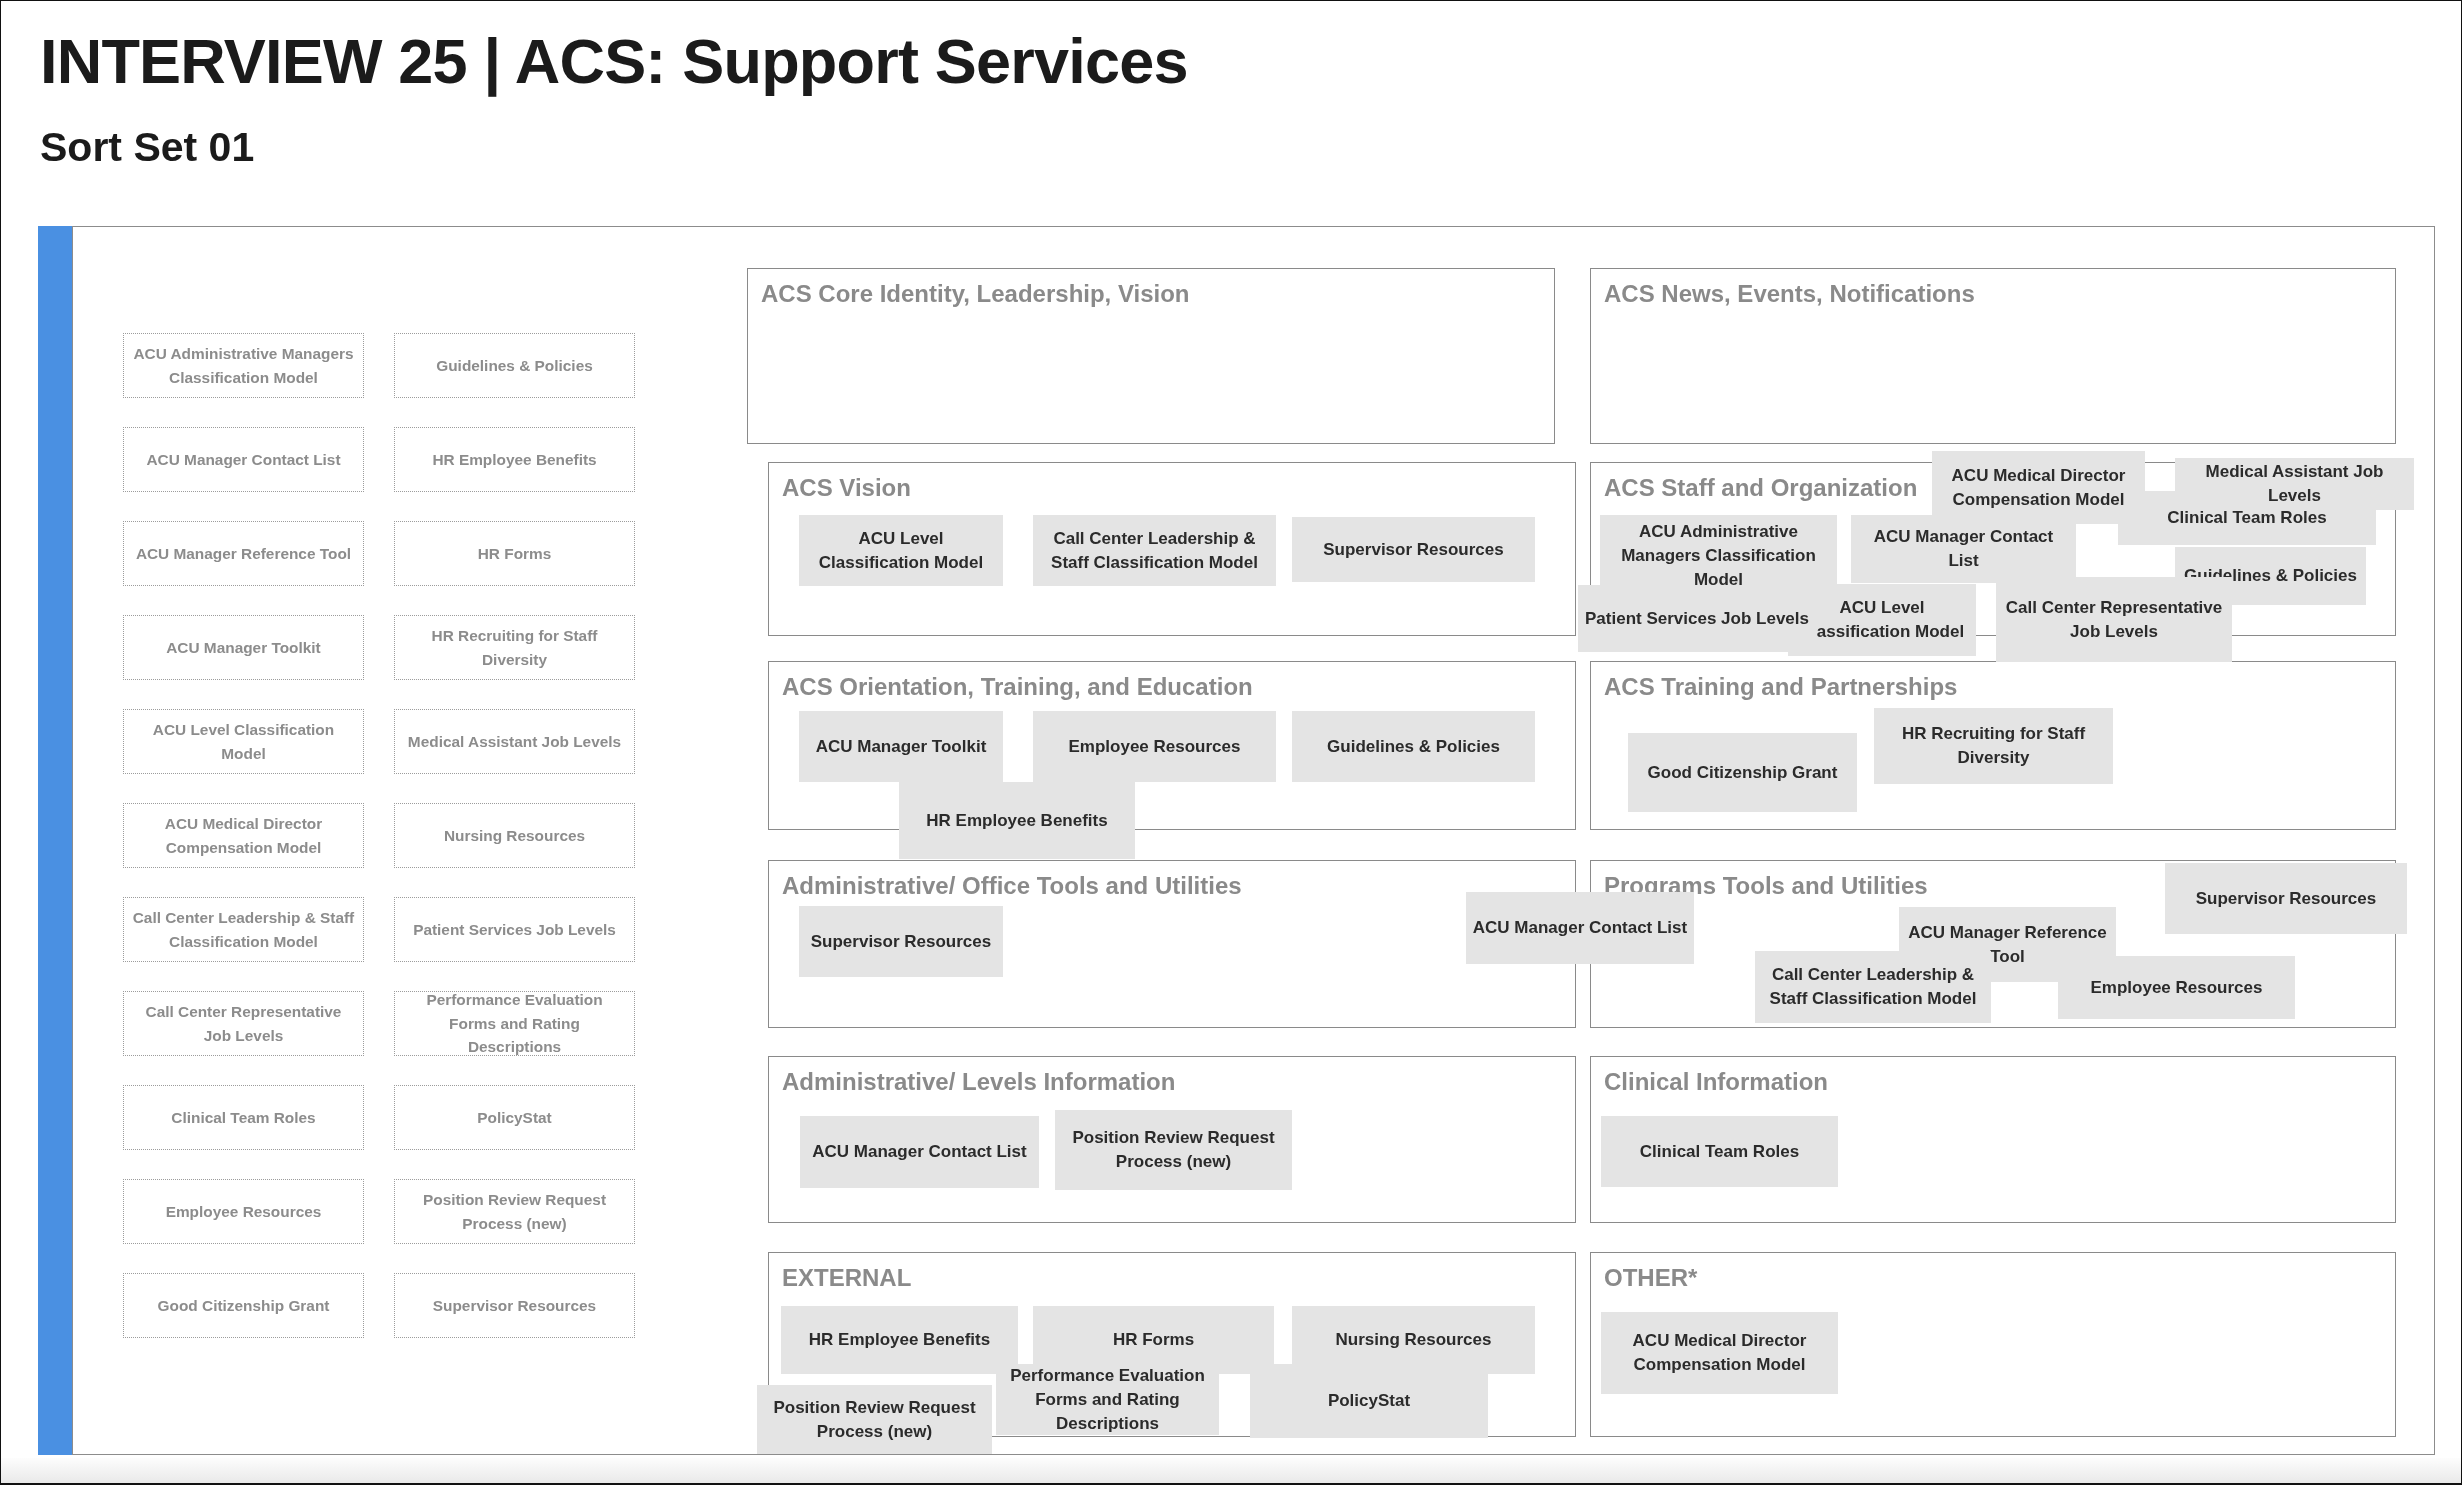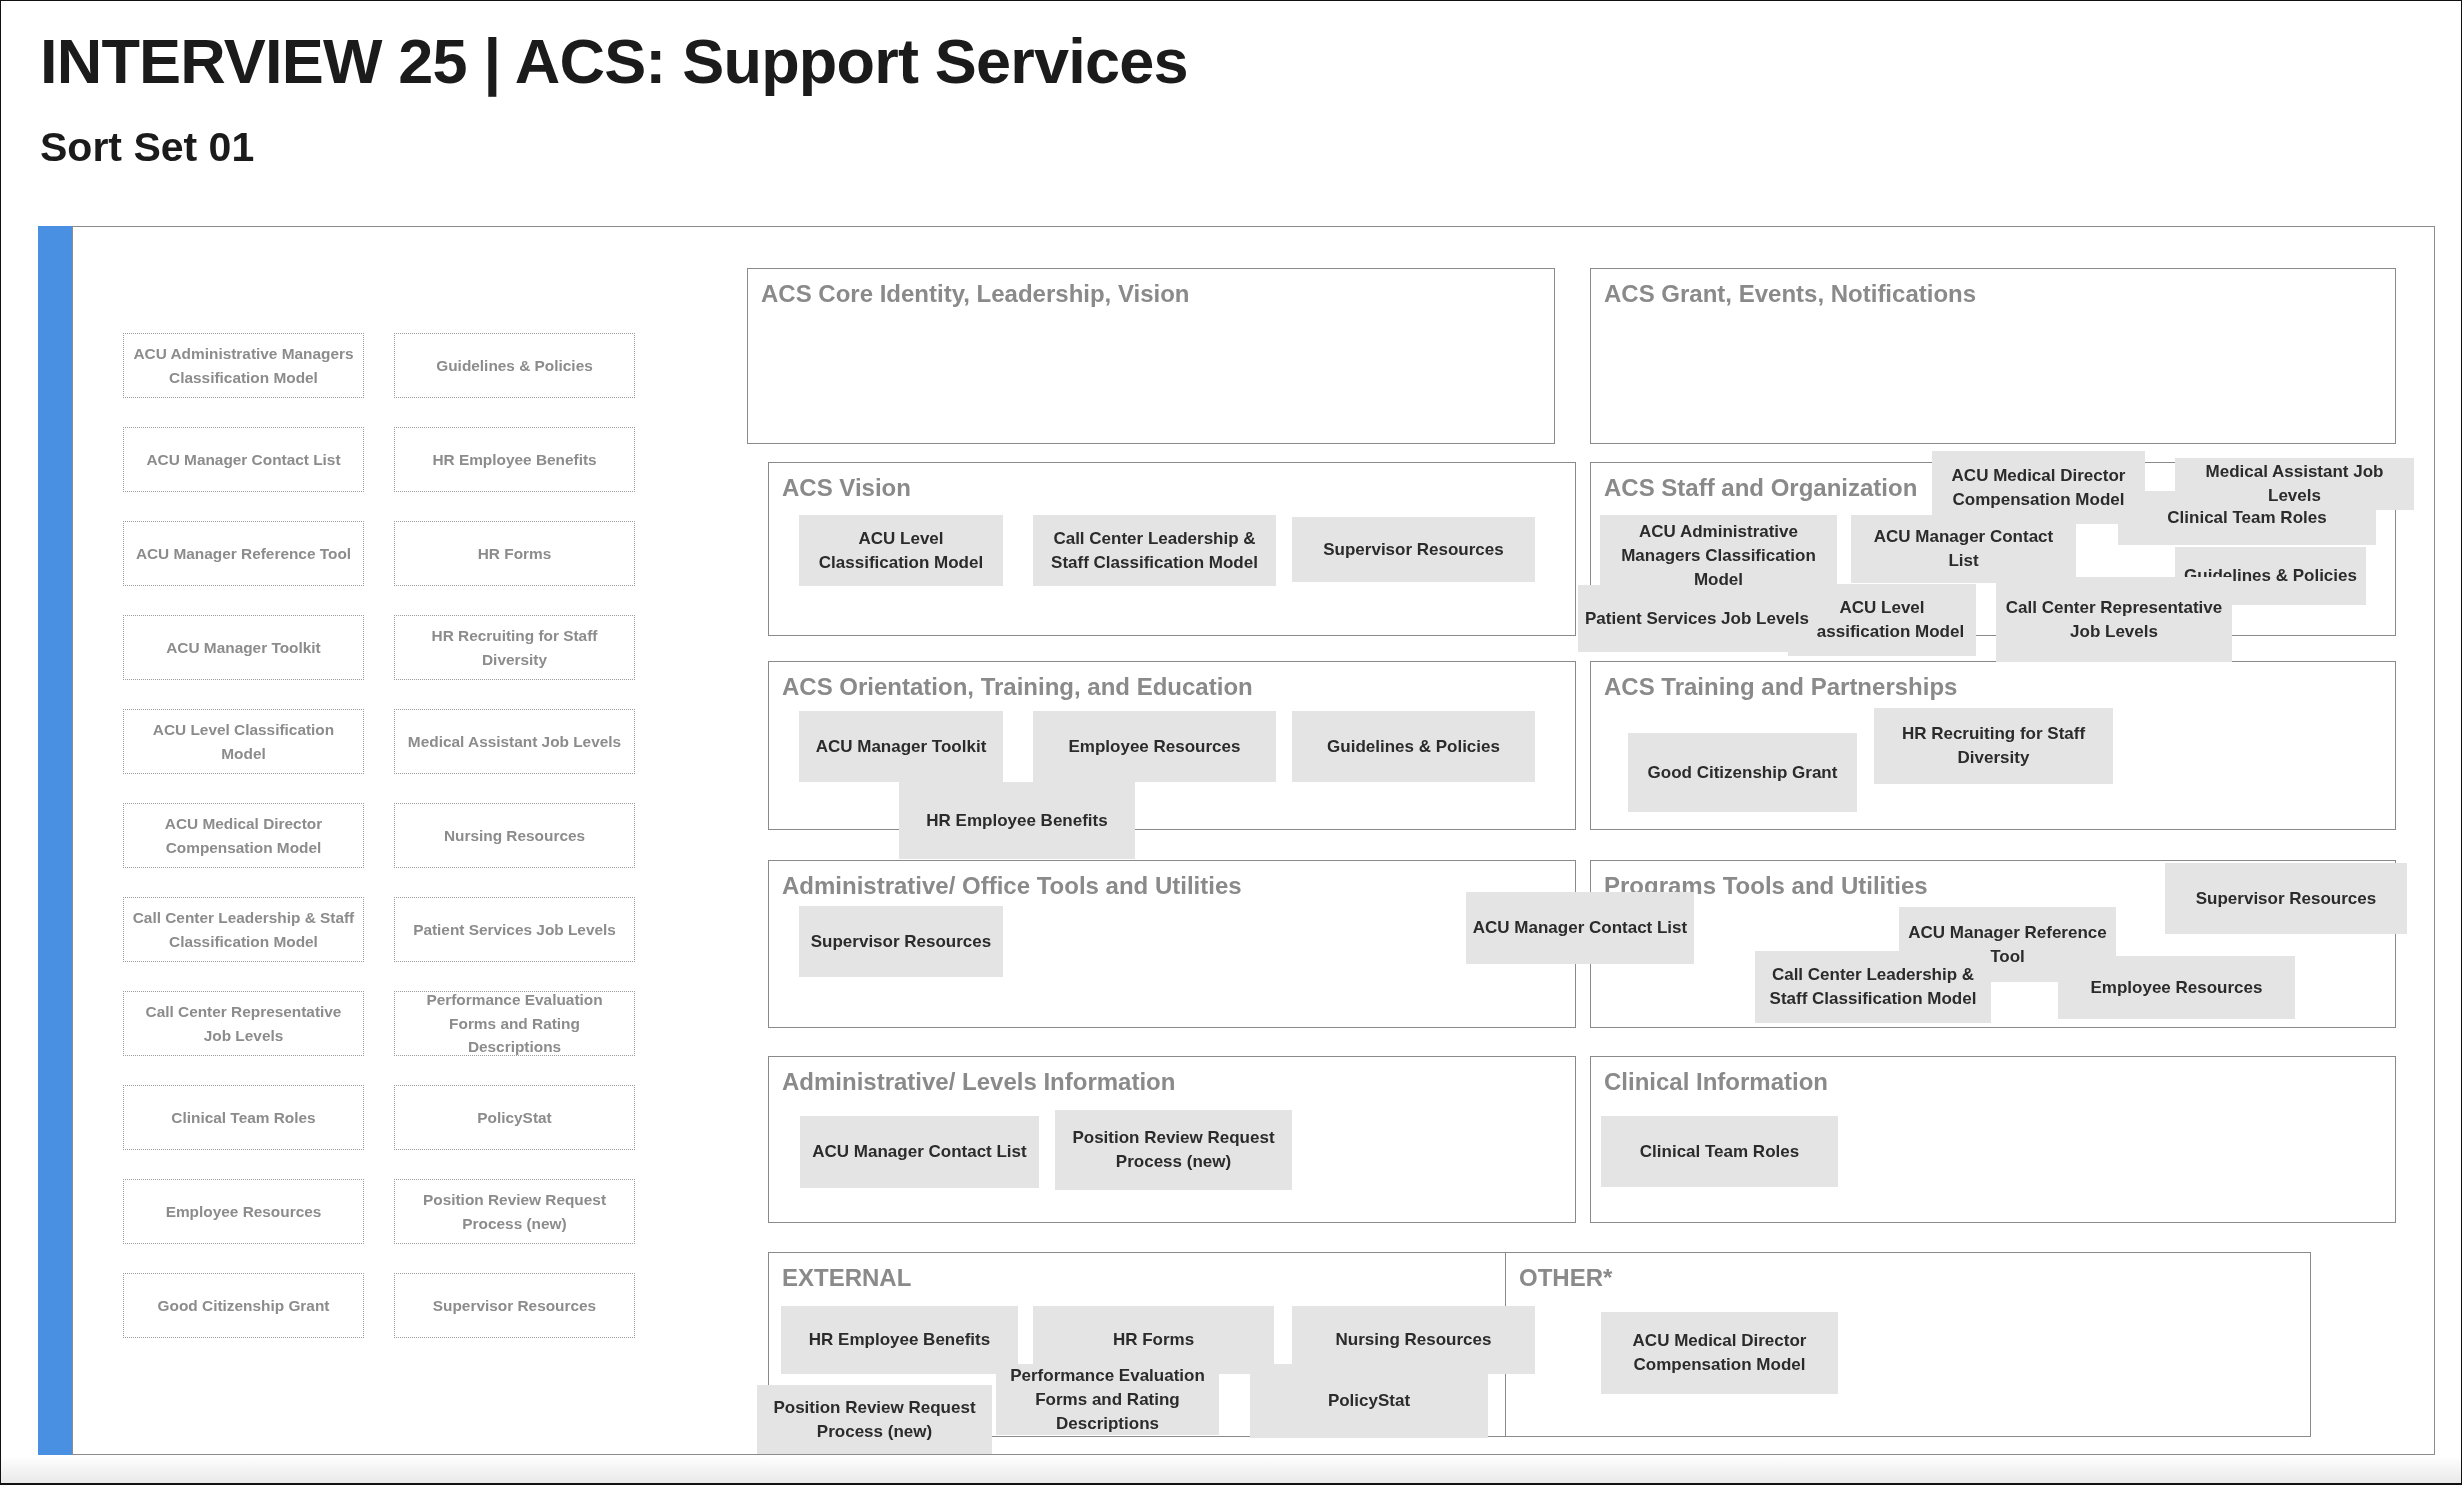--- a/index.html
+++ b/index.html
@@ -44,21 +44,21 @@
   <div class="page-subtitle">Sort Set 01</div>
 
   <div class="accent-bar" id="accent-bar" style="left: 37px; top: 225px; width: 34px; height: 1229px;"></div>
   <div class="sort-canvas" id="sort-canvas" style="left: 71px; top: 225px; width: 2363px; height: 1229px;"></div>
 
   <div id="category-layer">
       <div class="category-box" style="left: 746px; top: 267px; width: 808px; height: 176px;">
         <div class="category-title">ACS Core Identity, Leadership, Vision</div>
       </div>
       <div class="category-box" style="left: 1589px; top: 267px; width: 806px; height: 176px;">
-        <div class="category-title">ACS Grant, Events, Notifications</div>
+        <div class="category-title">ACS News, Events, Notifications</div>
       </div>
       <div class="category-box" style="left: 767px; top: 461px; width: 808px; height: 174px;">
         <div class="category-title">ACS Vision</div>
       </div>
       <div class="category-box" style="left: 1589px; top: 461px; width: 806px; height: 174px;">
         <div class="category-title">ACS Staff and Organization</div>
       </div>
       <div class="category-box" style="left: 767px; top: 660px; width: 808px; height: 169px;">
         <div class="category-title">ACS Orientation, Training, and Education</div>
       </div>
@@ -73,21 +73,21 @@
       </div>
       <div class="category-box" style="left: 767px; top: 1055px; width: 808px; height: 167px;">
         <div class="category-title">Administrative/ Levels Information</div>
       </div>
       <div class="category-box" style="left: 1589px; top: 1055px; width: 806px; height: 167px;">
         <div class="category-title">Clinical Information</div>
       </div>
       <div class="category-box" style="left: 767px; top: 1251px; width: 808px; height: 185px;">
         <div class="category-title">EXTERNAL</div>
       </div>
-      <div class="category-box" style="left: 1504px; top: 1251px; width: 806px; height: 185px;">
+      <div class="category-box" style="left: 1589px; top: 1251px; width: 806px; height: 185px;">
         <div class="category-title">OTHER*</div>
       </div>
     </div>
   <div id="source-layer">
       <div class="source-card" style="left: 122px; top: 332px; width: 241px; height: 65px;">ACU Administrative Managers Classification Model</div>
       <div class="source-card" style="left: 122px; top: 426px; width: 241px; height: 65px;">ACU Manager Contact List</div>
       <div class="source-card" style="left: 122px; top: 520px; width: 241px; height: 65px;">ACU Manager Reference Tool</div>
       <div class="source-card" style="left: 122px; top: 614px; width: 241px; height: 65px;">ACU Manager Toolkit</div>
       <div class="source-card" style="left: 122px; top: 708px; width: 241px; height: 65px;">ACU Level Classification Model</div>
       <div class="source-card" style="left: 122px; top: 802px; width: 241px; height: 65px;">ACU Medical Director Compensation Model</div>

